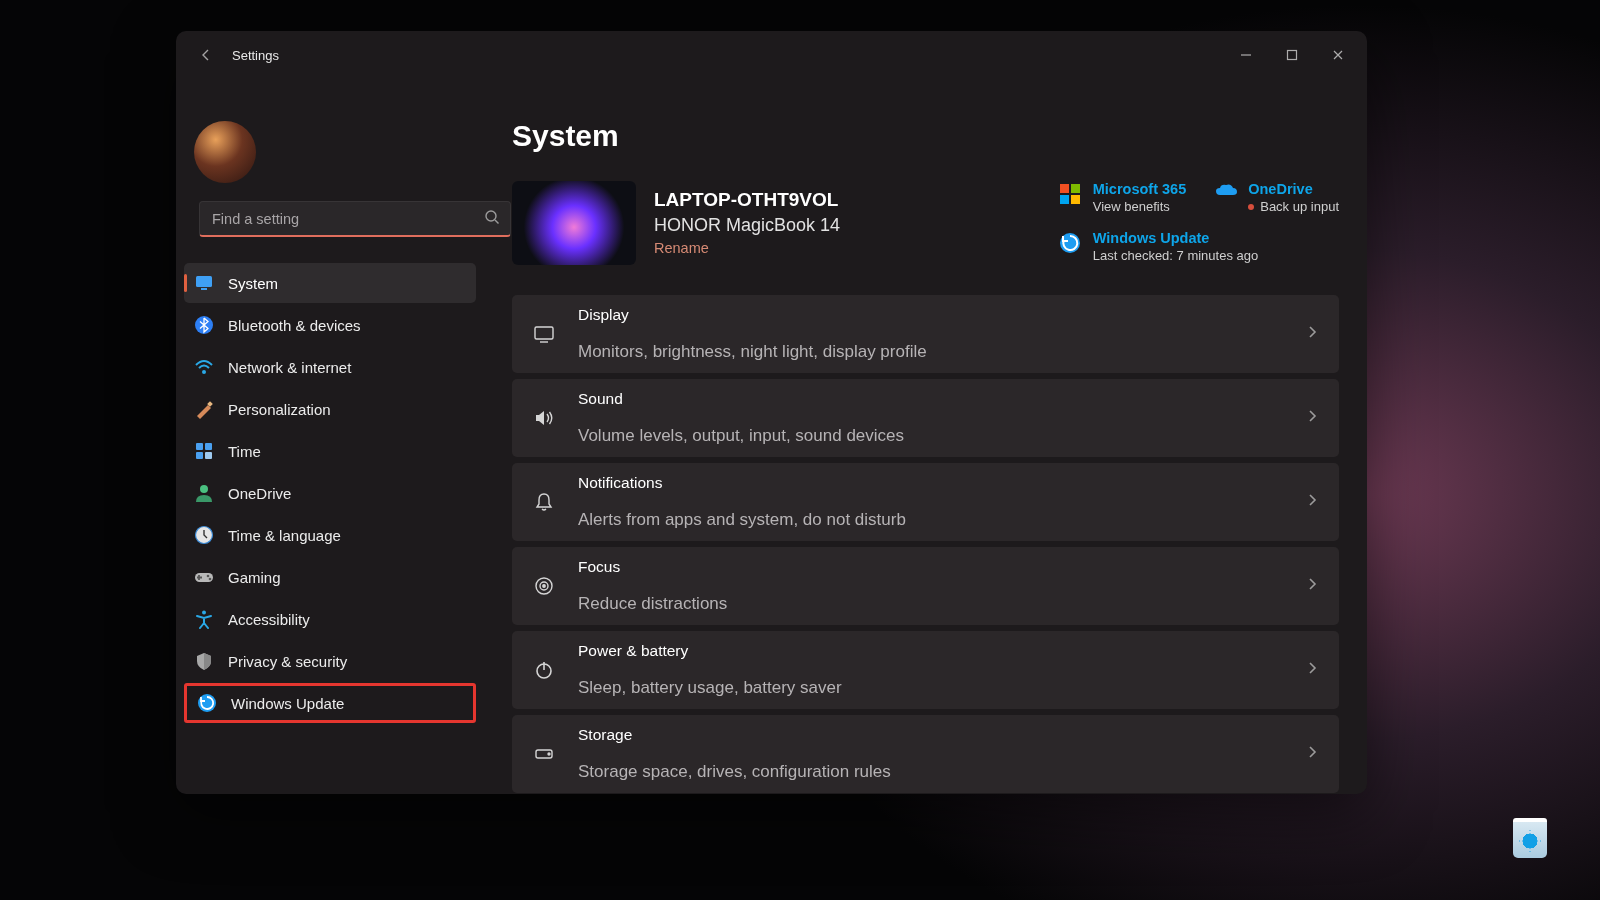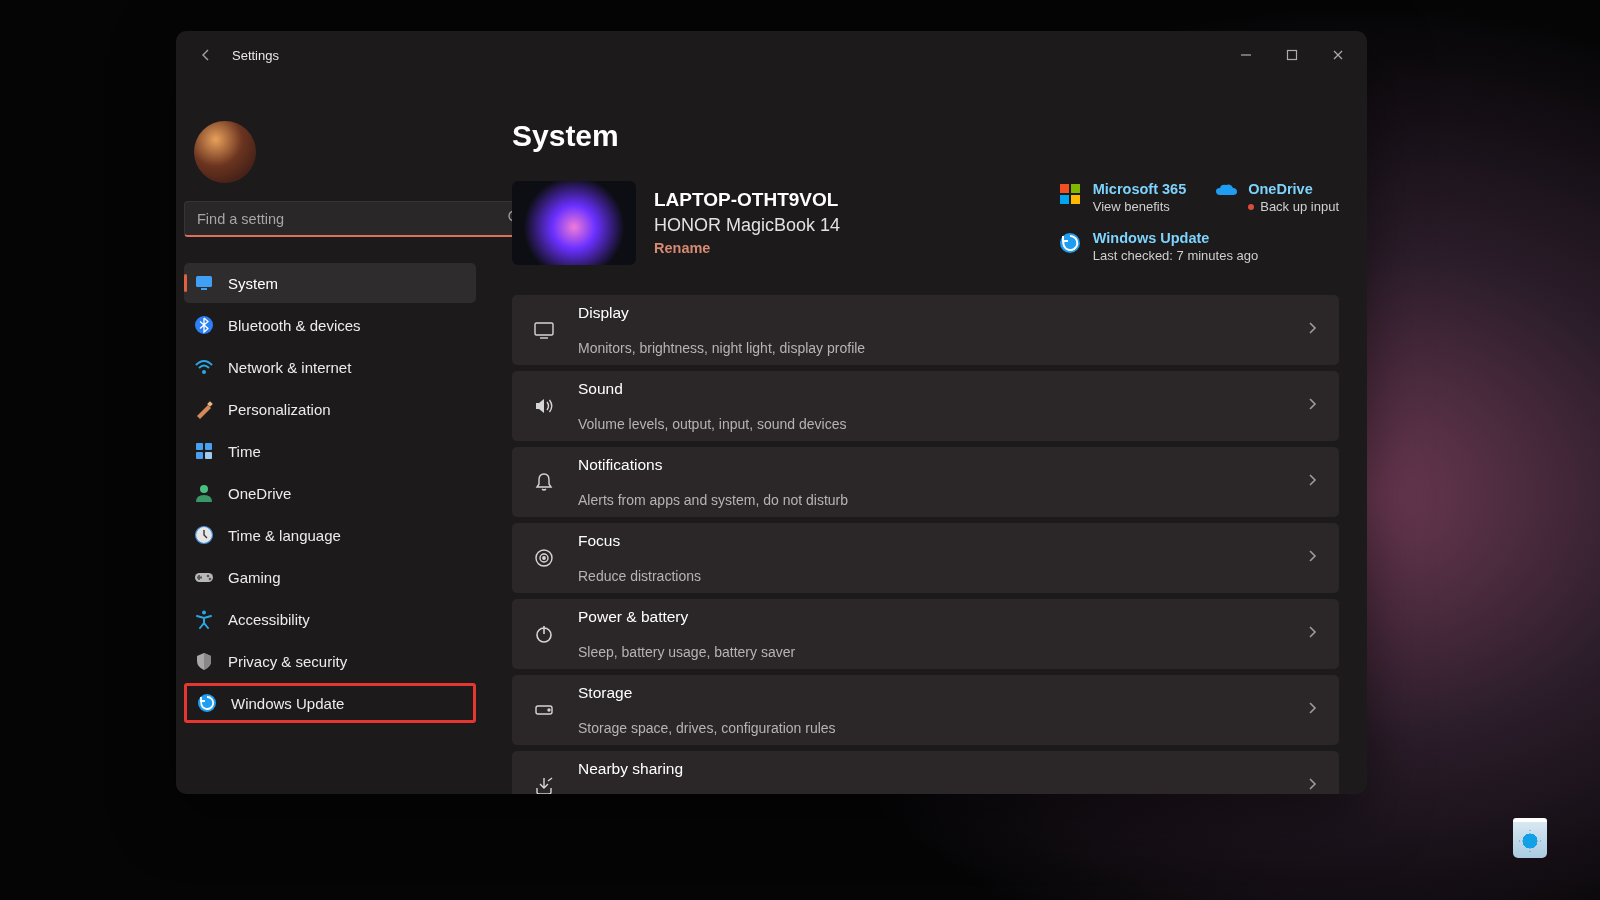--- a/index.html
+++ b/index.html
@@ -28,21 +28,21 @@
 .body { flex:1; display:flex; overflow:hidden; }
 
 
 .sidebar { width: 308px; padding: 0 8px 0 8px; display:flex; flex-direction:column; }
 .avatar {
   width: 62px; height:62px; border-radius:50%;
   background: radial-gradient(circle at 35% 30%, #e8a05a 0%, #6b3420 45%, #2a1410 100%);
   margin: 42px 0 18px 10px;
 }
 .search-wrap {
-  width: 350px; height: 36px; margin-left: 0; position:relative;
+  width: 312px; height: 36px; margin-left: 15px; position:relative;
   display:flex; align-items:center;
   background: #2a2729; border-radius:4px; border: 1px solid #373436;
   border-bottom: 2px solid #e06e5d;
   padding: 0 36px 0 12px;
 }
 .search-wrap input {
   width:100%; background:transparent; border:none; outline:none;
   color:#fff; font-size:14.5px;
 }
 .search-wrap input::placeholder { color:#a8a5a7; }
@@ -69,36 +69,36 @@
 
 .device-row { display:flex; gap:18px; align-items:flex-start; margin-bottom: 30px; }
 .device-thumb {
   width:124px; height:84px; border-radius:6px;
   background: radial-gradient(circle at 50% 55%, #f07bd8 0%, #6a30ff 28%, #0d0e14 65%);
   position:relative;
 }
 .device-info { padding-top:8px; min-width:260px; }
 .device-info .dn { color:#fff; font-size:19px; font-weight:600; }
 .device-info .dm { color:#e2e2e2; font-size:18px; margin-top:4px; }
-.device-info .rn { color:#d68a74; font-size:14.5px; margin-top:4px; cursor:pointer;font-weight:bold;}
+.device-info .rn { color:#d68a74; font-size:14.5px; margin-top:4px; cursor:pointer;}
 .cloud-col { margin-left:auto; display:grid; grid-template-columns:auto auto; column-gap:28px; row-gap:16px; }
 .cloud-item { display:flex; gap:12px; align-items:flex-start; }
 .cloud-item .ci-ic { width:22px; height:22px; margin-top:2px; }
-.cloud-item .ci-txt .t { color:#7dd3fc; font-size:14.5px; font-weight:600; }
+.cloud-item .ci-txt .t { color:#0ea5e9; font-size:14.5px; font-weight:600; }
 .cloud-item .ci-txt .s { color:#cfcfcf; font-size:13px; margin-top:2px; display:flex; align-items:center; gap:6px;}
 .dot-r { width:6px; height:6px; background:#d64e3c; border-radius:50%; display:inline-block;}
 .cloud-item.update { grid-column: 1 / span 2; }
 
 .setting-row {
-  background:#2b2729; height:70px; border-radius:5px; margin-bottom:6px;
+  background:#2b2729; height:78px; border-radius:5px; margin-bottom:6px;
   display:flex; align-items:center; padding:0 20px; gap:22px; cursor:pointer;
 }
 .setting-row .sr-ic { width:24px; height:24px; display:flex; align-items:center; justify-content:center; opacity:.9;}
 .setting-row .sr-txt .t { color:#fff; font-size:15.5px; }
-.setting-row .sr-txt .s { color:#b6b3b5; font-size:14px; margin-top:18px; }
+.setting-row .sr-txt .s { color:#b6b3b5; font-size:17px; margin-top:18px; }
 .setting-row .chev { margin-left:auto; opacity:.7;}
 
 .recycle {
   position:absolute; right:48px; bottom:32px; width:44px; height:50px;
   display:flex; flex-direction:column; align-items:center; gap:2px;
 }
 .recycle .bin {
   width:34px; height:40px;
   background: linear-gradient(#d8e8f2,#aacbe0); border-radius:3px 3px 5px 5px;
   position:relative; border-top:4px solid #fff;

